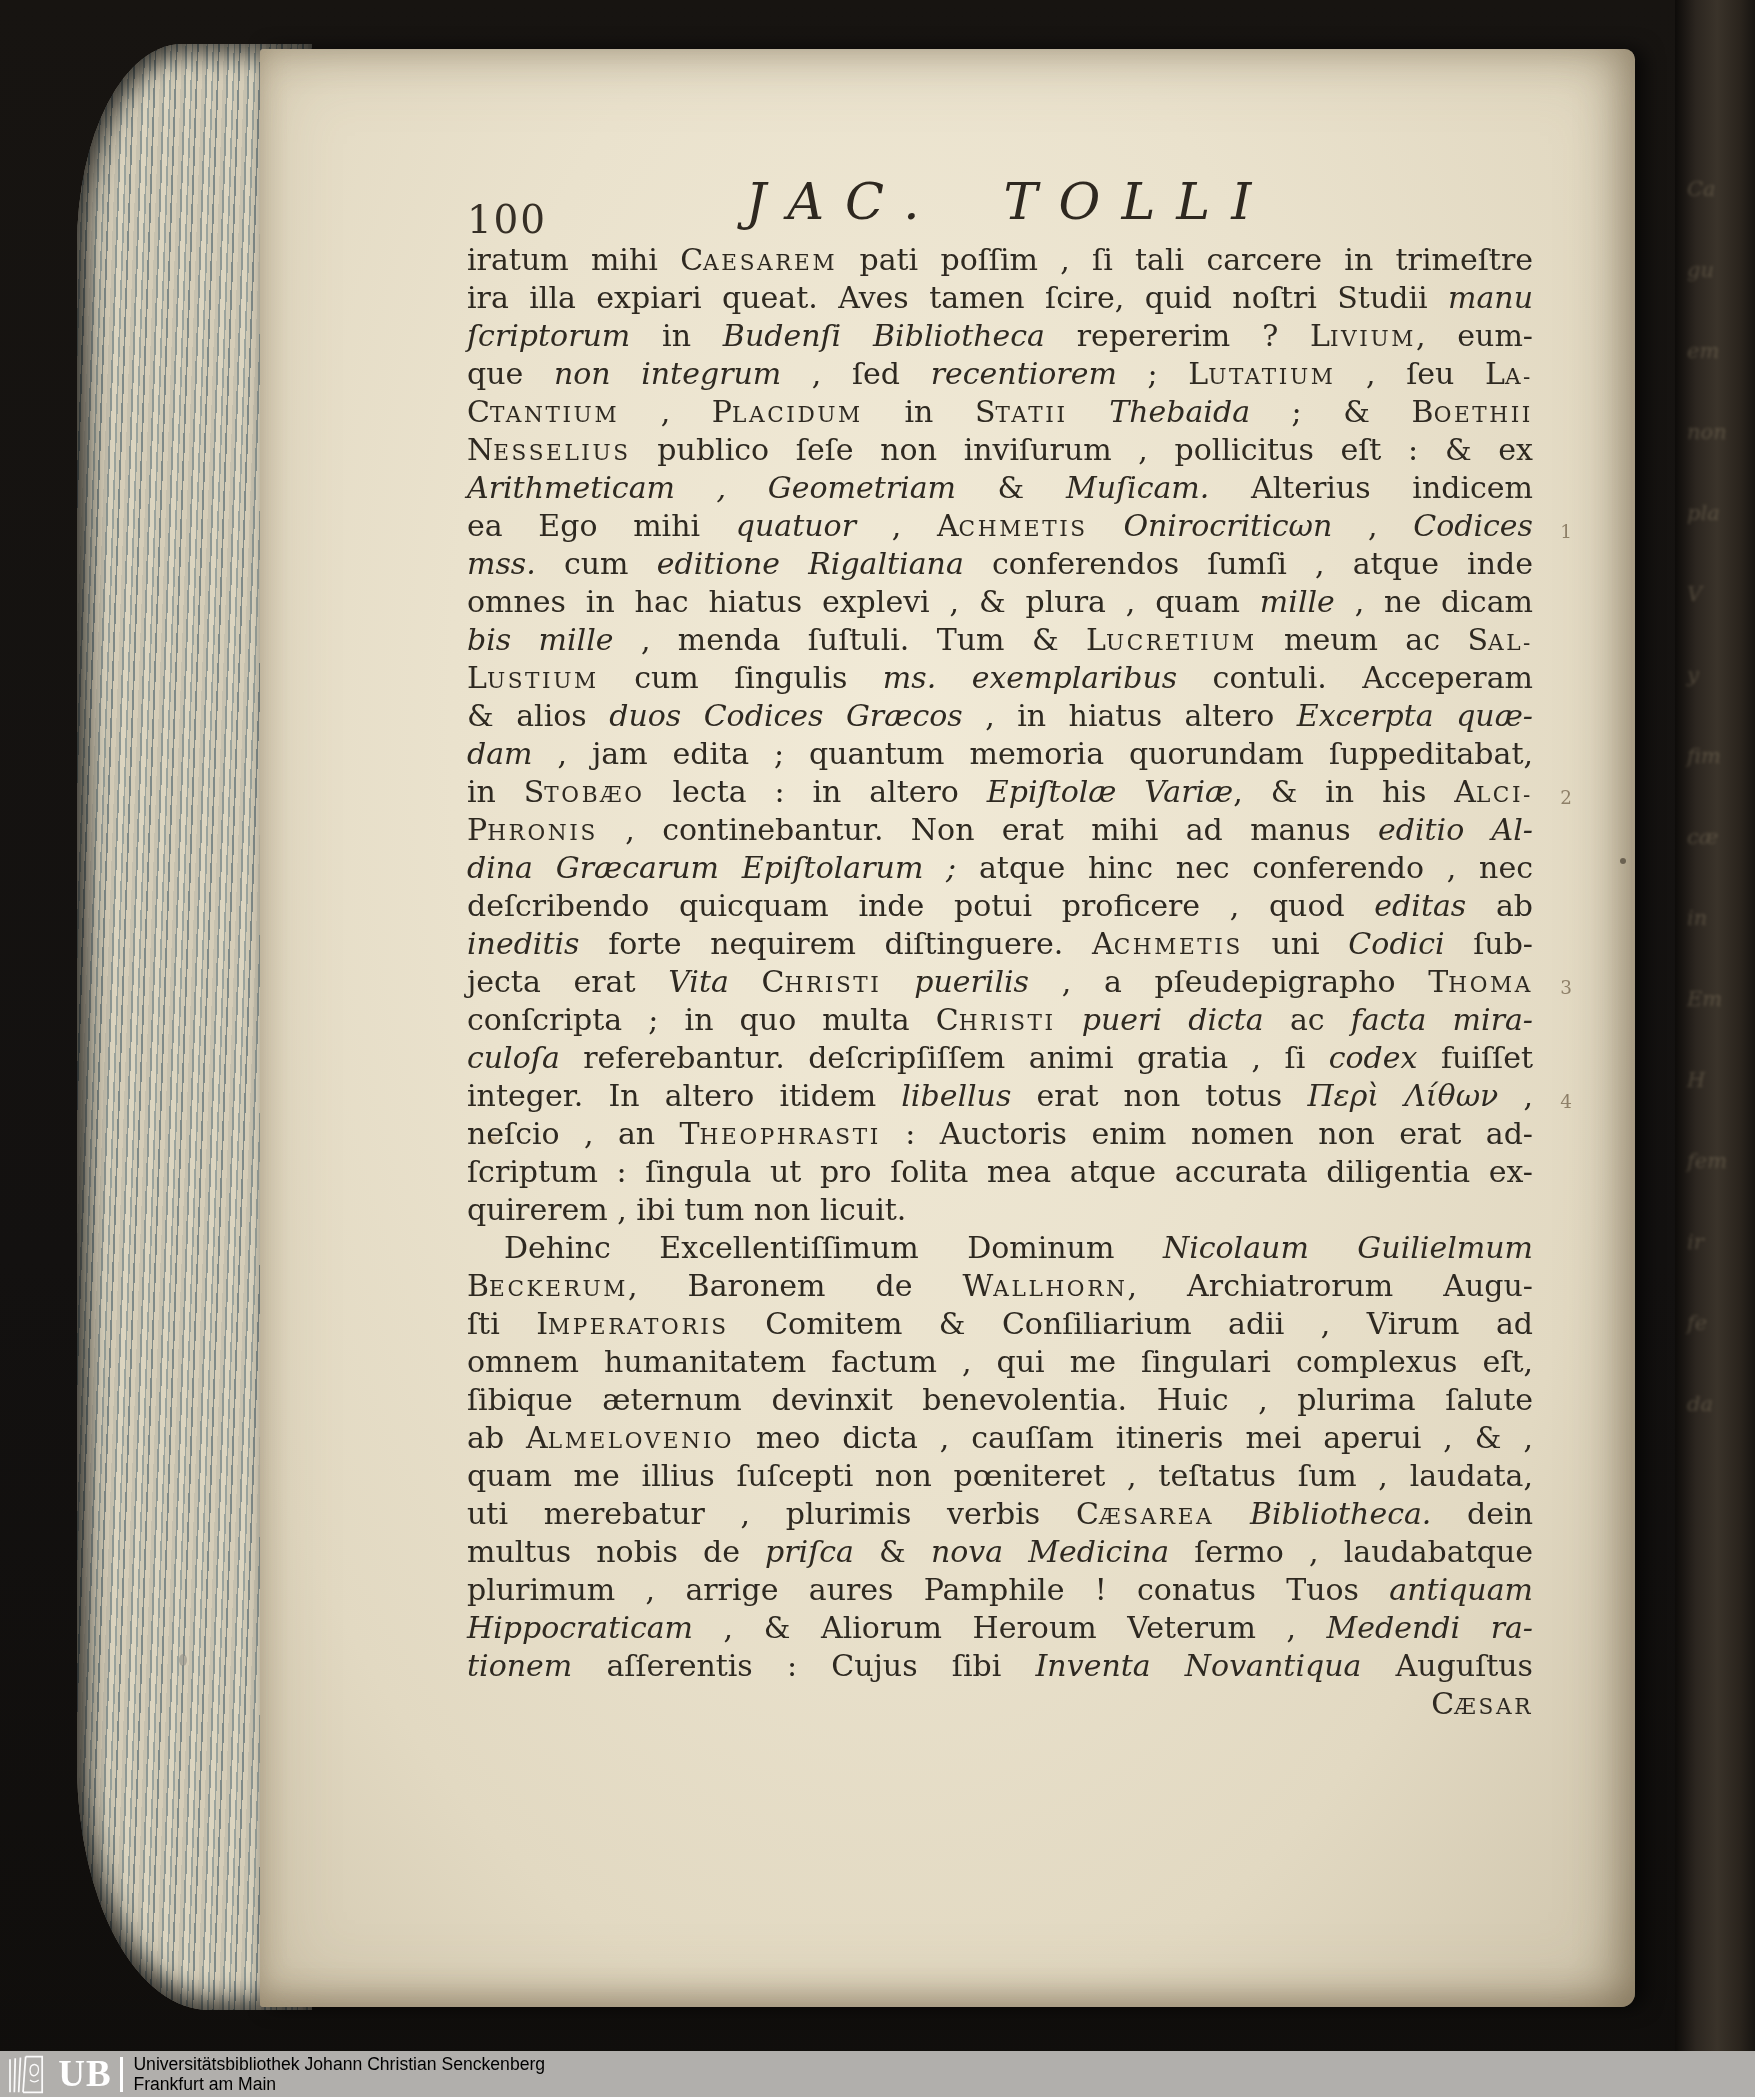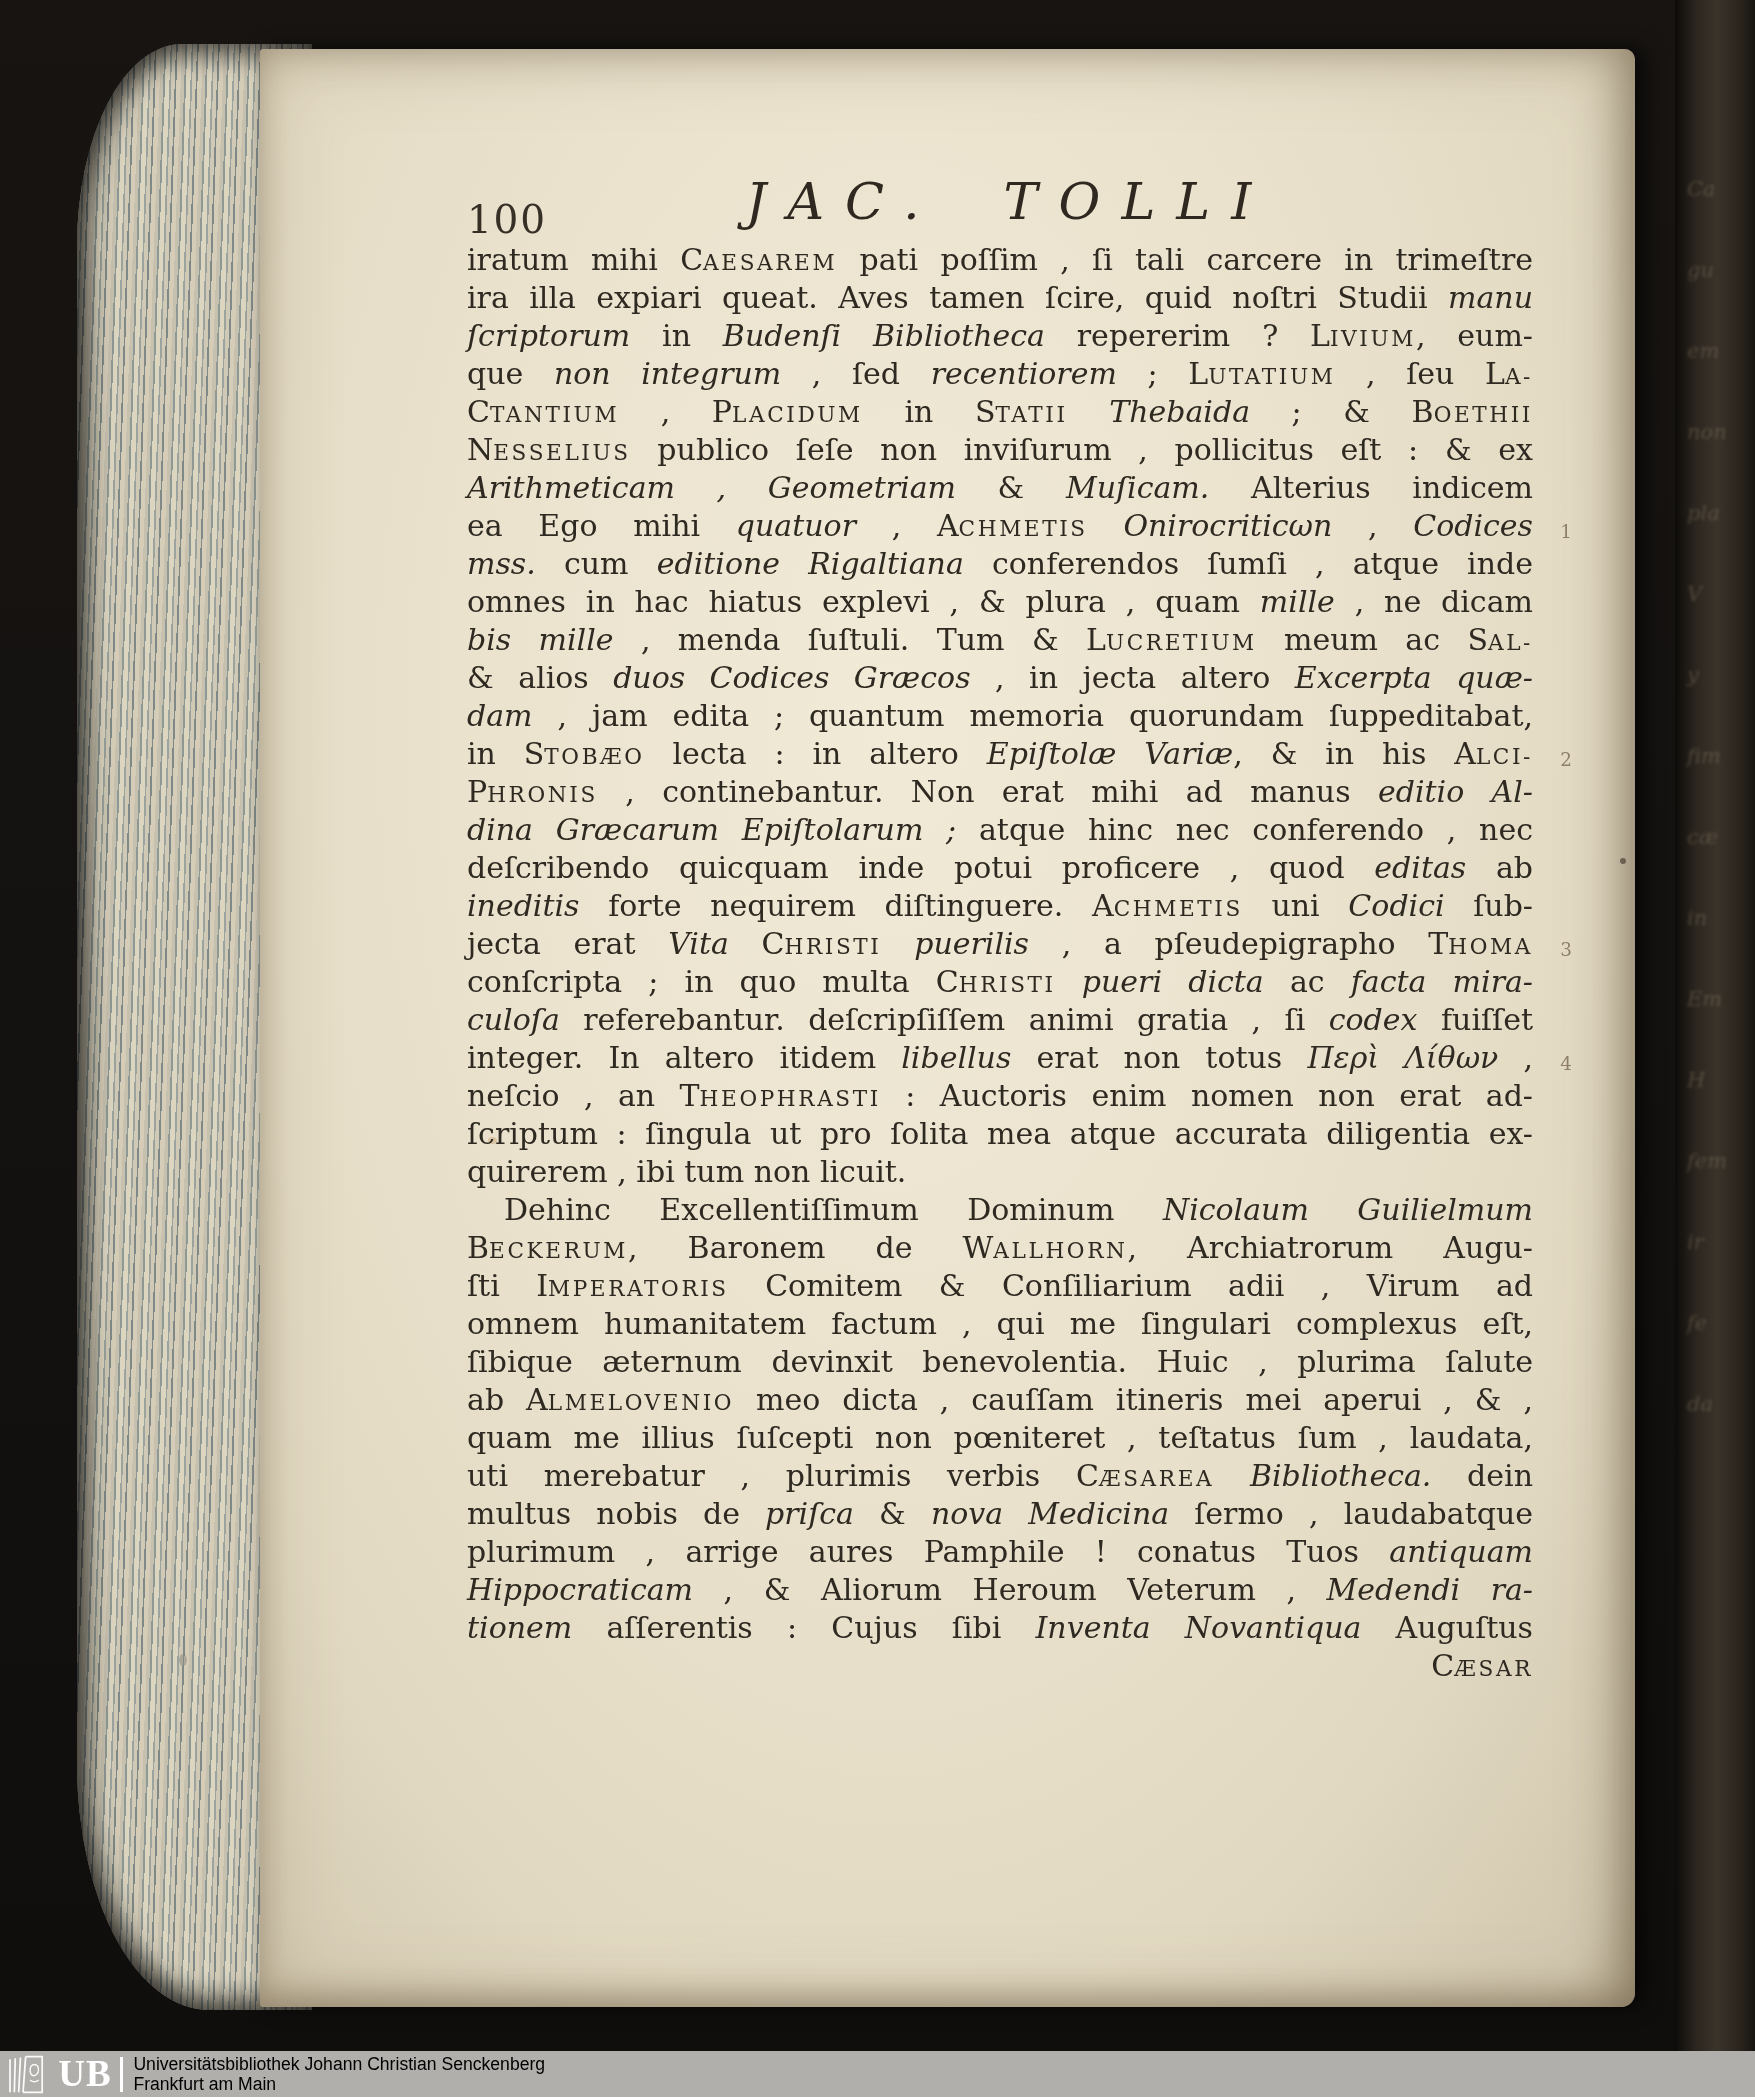--- a/index.html
+++ b/index.html
@@ -71,21 +71,22 @@
       <div class="line"><span class="t">ira illa expiari queat.   Aves tamen ſcire, quid noſtri Studii </span><span class="it">manu</span></div>
       <div class="line"><span class="it">ſcriptorum</span><span class="t"> in </span><span class="it">Budenſi Bibliotheca</span><span class="t"> repererim ? </span><span class="cap">L</span><span class="smc">ivium</span><span class="t">, eum-</span></div>
       <div class="line"><span class="t">que </span><span class="it">non integrum</span><span class="t"> ,  ſed </span><span class="it">recentiorem</span><span class="t"> ;  </span><span class="cap">L</span><span class="smc">utatium</span><span class="t"> ,  ſeu </span><span class="cap">L</span><span class="smc">a-</span></div>
       <div class="line"><span class="cap">C</span><span class="smc">tantium</span><span class="t"> ,  </span><span class="cap">P</span><span class="smc">lacidum</span><span class="t"> in </span><span class="cap">S</span><span class="smc">tatii</span><span class="t"> </span><span class="it">Thebaida</span><span class="t"> ;  &amp; </span><span class="cap">B</span><span class="smc">oethii</span></div>
       <div class="line"><span class="cap">N</span><span class="smc">esselius</span><span class="t"> publico ſeſe non inviſurum ,   pollicitus eſt :  &amp; ex</span></div>
       <div class="line"><span class="it">Arithmeticam ,  Geometriam</span><span class="t"> &amp; </span><span class="it">Muſicam.</span><span class="t">   Alterius indicem</span></div>
       <div class="line"><span class="t">ea Ego mihi </span><span class="it">quatuor</span><span class="t"> ,  </span><span class="cap">A</span><span class="smc">chmetis</span><span class="t">  </span><span class="it">Onirocriticωn</span><span class="t"> ,  </span><span class="it">Codices</span><span class="mnum">1</span></div>
       <div class="line"><span class="it">mss.</span><span class="t"> cum </span><span class="it">editione Rigaltiana</span><span class="t"> conferendos ſumſi ,  atque inde</span></div>
       <div class="line"><span class="t">omnes in hac hiatus explevi ,  &amp; plura ,  quam </span><span class="it">mille</span><span class="t"> ,  ne dicam</span></div>
       <div class="line"><span class="it">bis mille</span><span class="t"> ,  menda ſuſtuli.   Tum &amp; </span><span class="cap">L</span><span class="smc">ucretium</span><span class="t"> meum ac </span><span class="cap">S</span><span class="smc">al-</span></div>
-      <div class="line"><span class="t">&amp; alios </span><span class="it">duos Codices Græcos</span><span class="t"> ,  in jecta altero </span><span class="it">Excerpta quæ-</span></div>
+      <div class="line"><span class="cap">L</span><span class="smc">ustium</span><span class="t"> cum ſingulis </span><span class="it">ms. exemplaribus</span><span class="t"> contuli.    Acceperam</span></div>
+      <div class="line"><span class="t">&amp; alios </span><span class="it">duos Codices Græcos</span><span class="t"> ,  in hiatus altero </span><span class="it">Excerpta quæ-</span></div>
       <div class="line"><span class="it">dam</span><span class="t"> ,  jam edita ;   quantum memoria quorundam ſuppeditabat,</span></div>
       <div class="line"><span class="t">in </span><span class="cap">S</span><span class="smc">tobæo</span><span class="t"> lecta :  in altero </span><span class="it">Epiſtolæ Variæ</span><span class="t">,  &amp;  in  his </span><span class="cap">A</span><span class="smc">lci-</span><span class="mnum">2</span></div>
       <div class="line"><span class="cap">P</span><span class="smc">hronis</span><span class="t"> ,  continebantur.    Non erat mihi ad manus </span><span class="it">editio Al-</span></div>
       <div class="line"><span class="it">dina Græcarum Epiſtolarum ;</span><span class="t">  atque hinc nec conferendo ,  nec</span></div>
       <div class="line"><span class="t">deſcribendo quicquam inde potui proficere ,  quod </span><span class="it">editas</span><span class="t"> ab</span></div>
       <div class="line"><span class="it">ineditis</span><span class="t"> forte nequirem diſtinguere.  </span><span class="cap">A</span><span class="smc">chmetis</span><span class="t"> uni </span><span class="it">Codici</span><span class="t"> ſub-</span></div>
       <div class="line"><span class="t">jecta erat </span><span class="it">Vita</span><span class="t"> </span><span class="cap">C</span><span class="smc">hristi</span><span class="t"> </span><span class="it">puerilis</span><span class="t"> ,  a pſeudepigrapho </span><span class="cap">T</span><span class="smc">homa</span><span class="mnum">3</span></div>
       <div class="line"><span class="t">conſcripta ;  in quo multa </span><span class="cap">C</span><span class="smc">hristi</span><span class="t"> </span><span class="it">pueri  dicta</span><span class="t"> ac </span><span class="it">facta mira-</span></div>
       <div class="line"><span class="it">culoſa</span><span class="t"> referebantur.  deſcripſiſſem animi gratia ,  ſi </span><span class="it">codex</span><span class="t"> fuiſſet</span></div>
       <div class="line"><span class="t">integer.    In altero itidem  </span><span class="it">libellus</span><span class="t">  erat non totus </span><span class="gr">Περὶ Λίθων</span><span class="t"> ,</span><span class="mnum">4</span></div>

